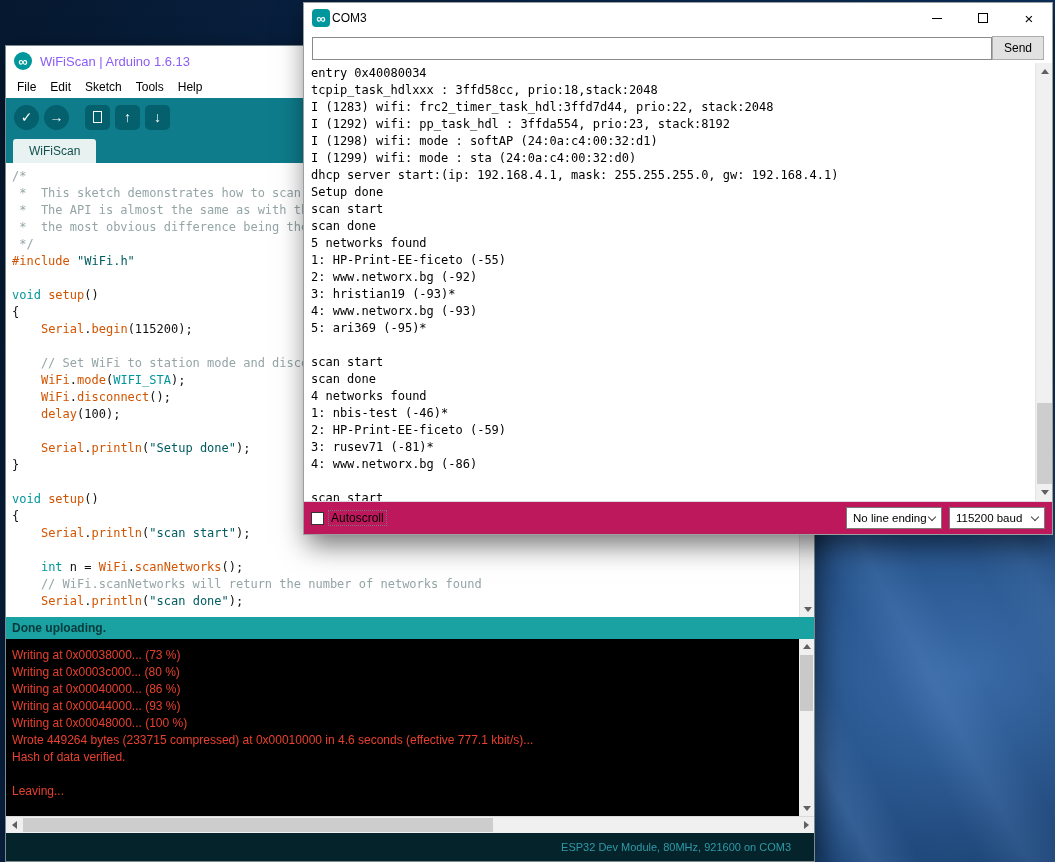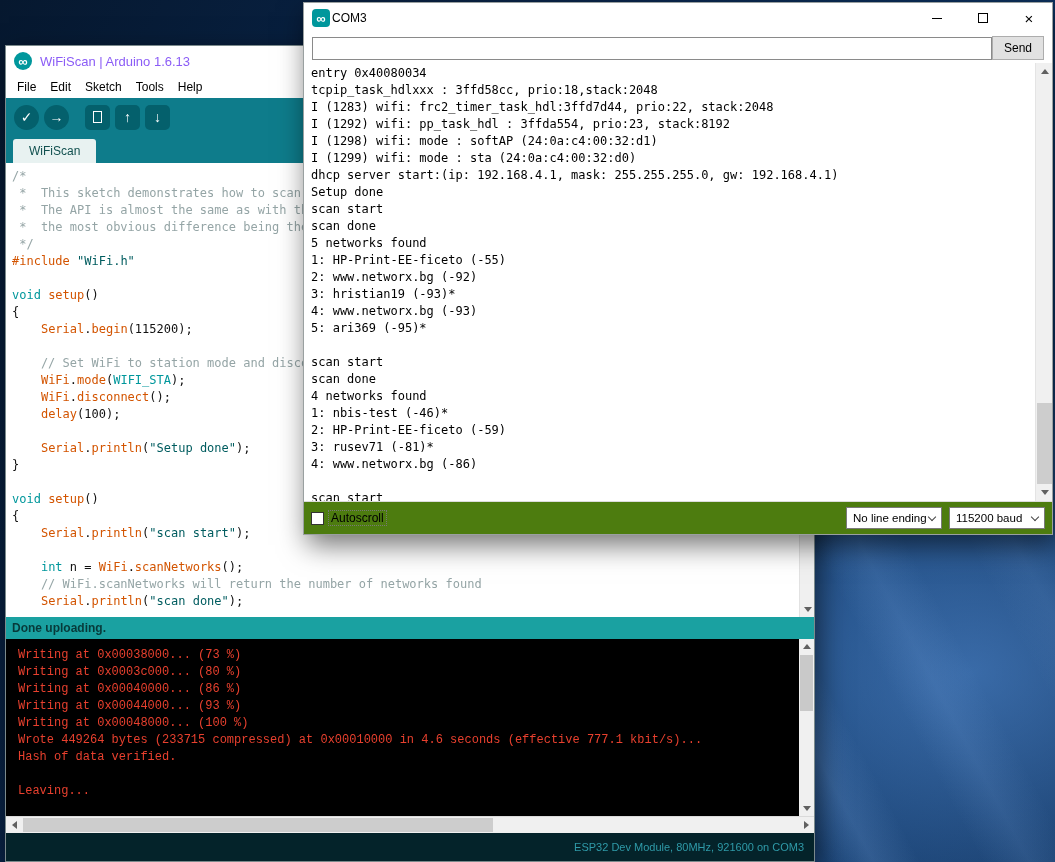--- a/index.html
+++ b/index.html
@@ -53,30 +53,30 @@
   .sb-box{position:absolute;left:0;width:15px;height:15px;display:flex;align-items:center;justify-content:center;background:#f0f0f0}
   .sb-top{top:0}.sb-bottom{bottom:0}
   .tri-up{width:0;height:0;border-left:4px solid transparent;border-right:4px solid transparent;border-bottom:5px solid #606060}
   .tri-down{width:0;height:0;border-left:4px solid transparent;border-right:4px solid transparent;border-top:5px solid #606060}
   .tri-left{width:0;height:0;border-top:4px solid transparent;border-bottom:4px solid transparent;border-right:5px solid #606060}
   .tri-right{width:0;height:0;border-top:4px solid transparent;border-bottom:4px solid transparent;border-left:5px solid #606060}
 
   .statusbar{height:22px;background:#1aa1a1;color:#073a3a;font-size:12px;font-weight:bold;
     display:flex;align-items:center;padding-left:6px;flex:0 0 auto}
   .console{height:177px;background:#000;position:relative;flex:0 0 auto;overflow:hidden}
-  .console-text{position:absolute;left:12px;top:8px;right:20px;font-family:Liberation Mono, monospace;
+  .console-text{position:absolute;left:6px;top:8px;right:20px;font-family:Liberation Sans, sans-serif;
     font-size:12px;line-height:17px;color:#e8402e;white-space:pre}
   .cscroll{position:absolute;right:0;top:0;width:15px;height:100%;background:#f0f0f0}
   .cthumb{position:absolute;left:1px;top:16px;width:13px;height:56px;background:#c9c9c9}
   .hscroll{height:17px;background:#f0f0f0;position:relative;flex:0 0 auto;border-top:1px solid #dadada}
   .hbox{position:absolute;top:0;width:16px;height:16px;display:flex;align-items:center;justify-content:center}
   .hbox.left{left:0}.hbox.right{right:0}
   .hthumb{position:absolute;left:17px;top:1px;height:14px;width:470px;background:#cdcdcd}
   .footer{height:28px;background:#04232a;display:flex;align-items:center;justify-content:flex-end;
-    padding-right:10px;flex:0 0 auto}
+    padding-right:23px;flex:0 0 auto}
   .footer-text{font-size:11px;color:#2f9aa8}
 
   
   .serial{left:303px;top:2px;width:750px;height:533px;border:1px solid #9aa0a0;z-index:30;
     display:flex;flex-direction:column}
   .sm-titlebar{height:30px;display:flex;align-items:center;padding-left:8px;position:relative;flex:0 0 auto;background:#fff}
   .sm-icon{border-radius:4px}
   .sm-title{margin-left:2px;font-size:12px;color:#000}
   .winbtns{position:absolute;right:0;top:0;height:100%;display:flex}
   .wbtn{width:46px;height:100%;display:flex;align-items:center;justify-content:center;color:#000}
@@ -87,21 +87,21 @@
   .sm-input{flex:1;height:23px;border:1px solid #8a8a8a;font-size:12px;padding:0 4px;
     font-family:"Liberation Sans",sans-serif;outline:none}
   .sm-send{width:52px;height:24px;background:#e1e1e1;border:1px solid #adadad;font-size:12px;
     font-family:"Liberation Sans",sans-serif;color:#000}
   .sm-output-wrap{flex:1 1 auto;position:relative;overflow:hidden;background:#fff}
   .sm-output{position:absolute;left:7px;top:2px;right:22px;font-family:"DejaVu Sans Mono","Liberation Mono",monospace;
     font-size:12px;line-height:17px;color:#000;white-space:pre}
   .sm-vscroll{position:absolute;right:0;top:0;width:17px;height:100%;background:#f0f0f0;border-left:1px solid #e4e4e4}
   .sm-vscroll .sb-box{width:17px;height:17px}
   .sm-thumb{position:absolute;left:1px;top:340px;width:15px;height:86px;background:#cdcdcd}
-  .sm-bottom{height:30px;background:#4d7c0f;display:flex;align-items:center;padding:16px 7px;flex:0 0 auto;
+  .sm-bottom{height:30px;background:#be185d;display:flex;align-items:center;padding:16px 7px;flex:0 0 auto;
     border-top:1px solid #dcdcdc}
   .autoscroll{display:flex;align-items:center;gap:5px;cursor:default}
   .cb{width:13px;height:13px;border:1px solid #333;background:#fff;display:block}
   .cb-label{font-size:12px;color:#000;outline:1px dotted #777;padding:0 2px}
   .dropdowns{margin-left:auto;display:flex;gap:7px}
   .combo{width:96px;height:22px;border:1px solid #7a7a7a;background:#fff;display:flex;align-items:center;
     padding:0 6px;font-size:11.5px;color:#000;justify-content:space-between}
   .chev{width:6px;height:6px;border-right:1px solid #444;border-bottom:1px solid #444;
     transform:rotate(45deg);margin-top:-3px;flex:0 0 auto}
 </style>

